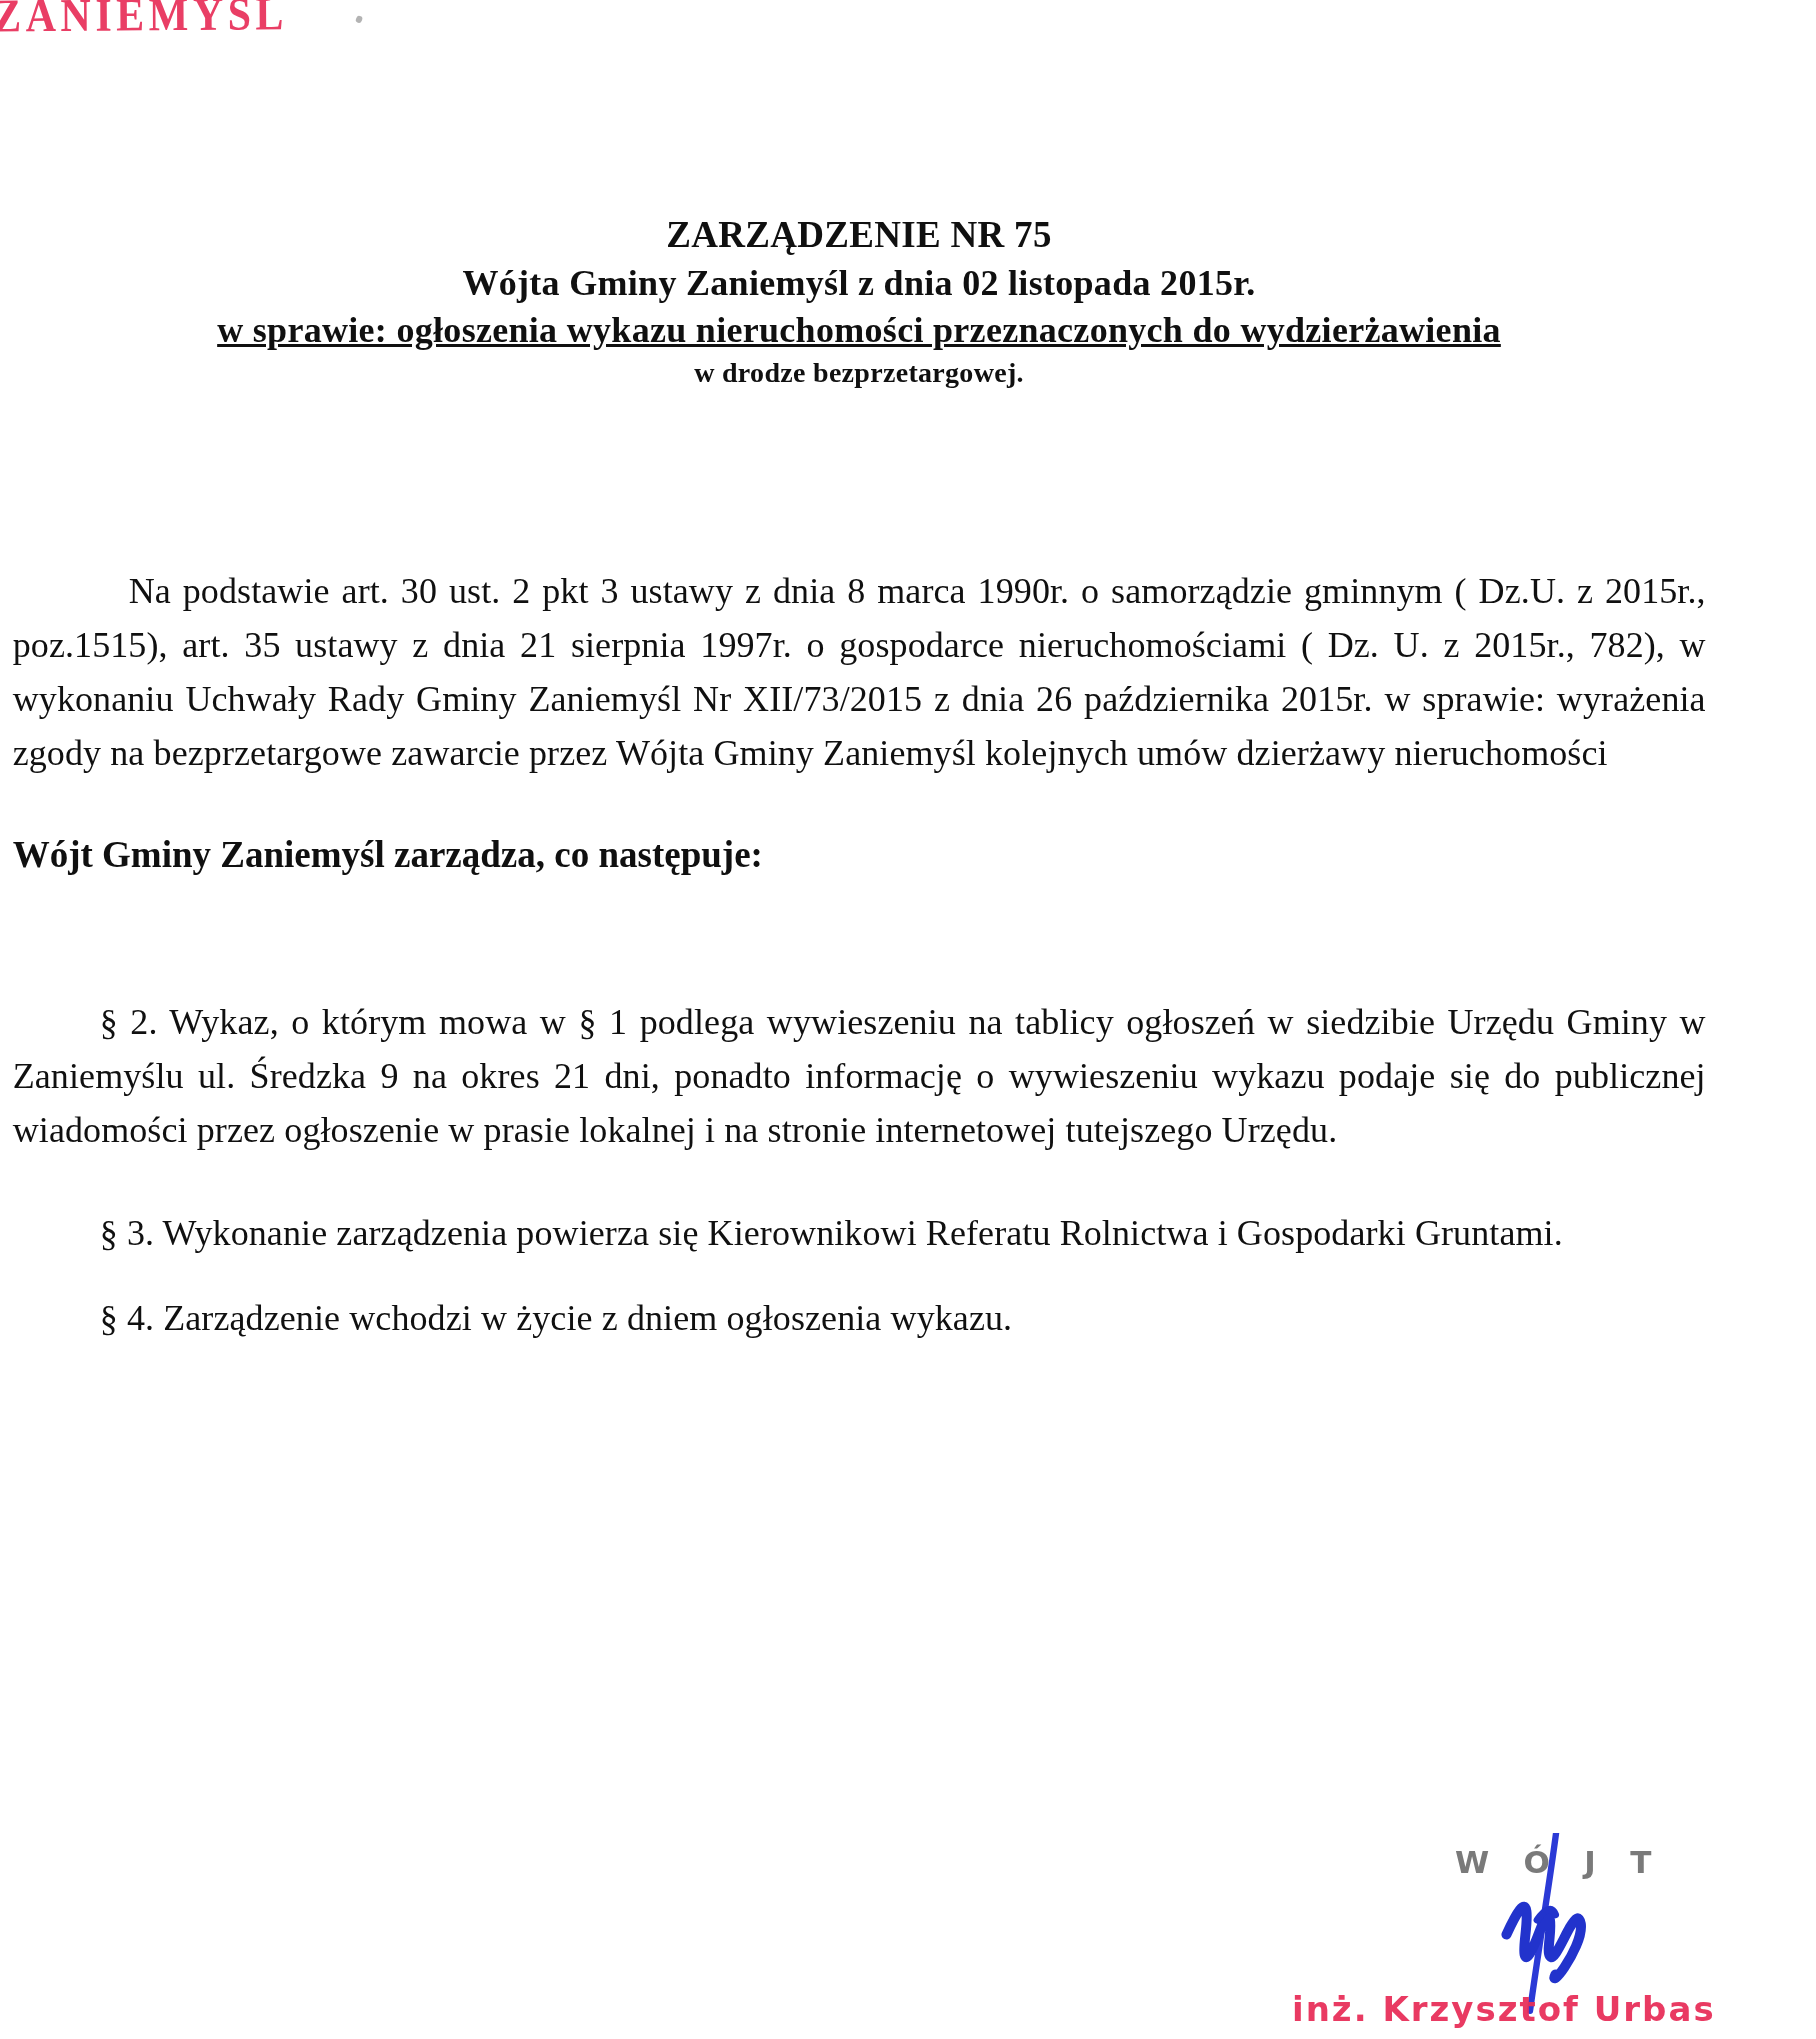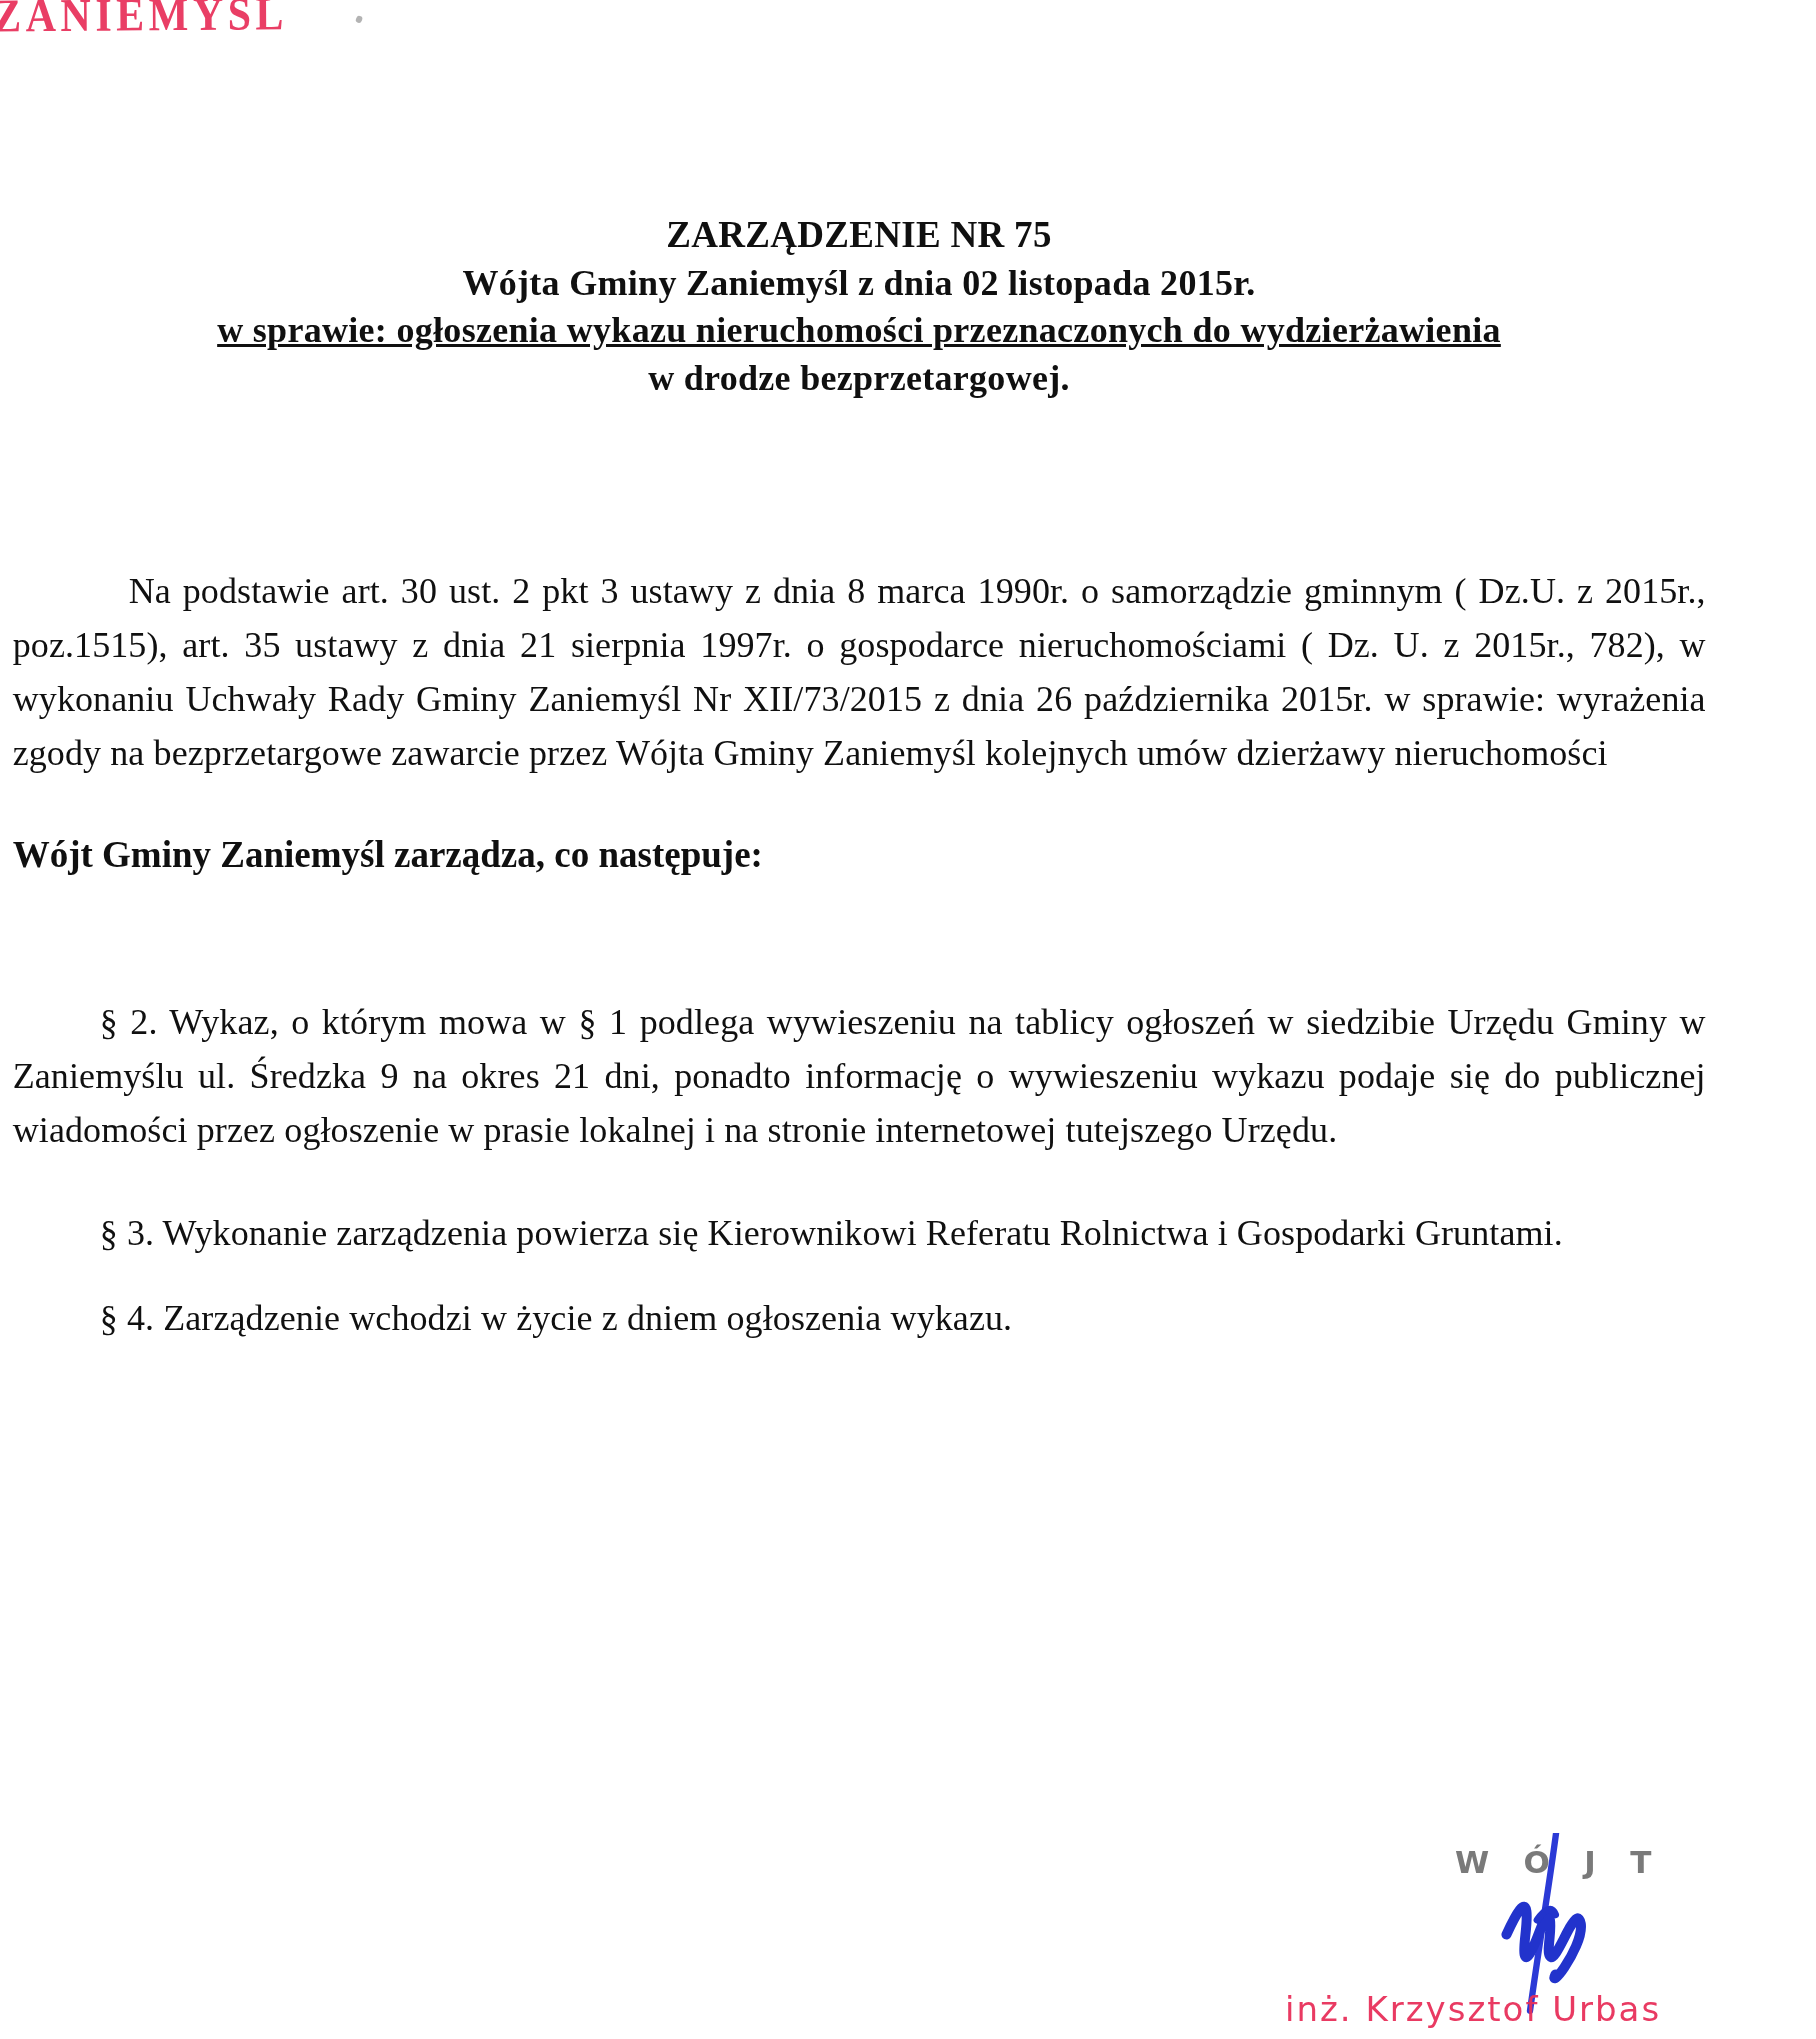--- a/index.html
+++ b/index.html
@@ -60,21 +60,21 @@
   }
   .title-line {
     font-weight: bold;
     font-size: 36px;
     line-height: 1.32;
     letter-spacing: 0.3px;
   }
   .title-line.t1 { font-size: 37px; }
   .title-line.t2 { font-size: 36px; }
   .title-line.t3 { font-size: 36px; text-decoration: underline; }
-  .title-line.t4 { font-size: 36px; }
+  .title-line.t4 { font-size: 28px; }
 
   
   .body-wrap {
     position: absolute;
     left: 12.7px;
     top: 564px;
     width: 1693px;
   }
   p.para {
     margin: 0;
@@ -115,24 +115,24 @@
     font-family: "DejaVu Sans", "Liberation Sans", sans-serif;
     font-weight: bold;
     font-size: 31px;
     letter-spacing: 11.8px;
     color: #737373;
     white-space: nowrap;
     opacity: .95;
   }
   .sig-name {
     position: absolute;
-    left: 62px;
+    left: 69px;
     top: 145px;
     font-family: "DejaVu Sans", "Liberation Sans", sans-serif;
-    font-weight: normal;
+    font-weight: bold;
     font-size: 34px;
     letter-spacing: 2px;
     color: #e8305a;
     white-space: nowrap;
     opacity: .95;
   }
   .sig-ink {
     position: absolute;
     left: 227px;
     top: -11px;

